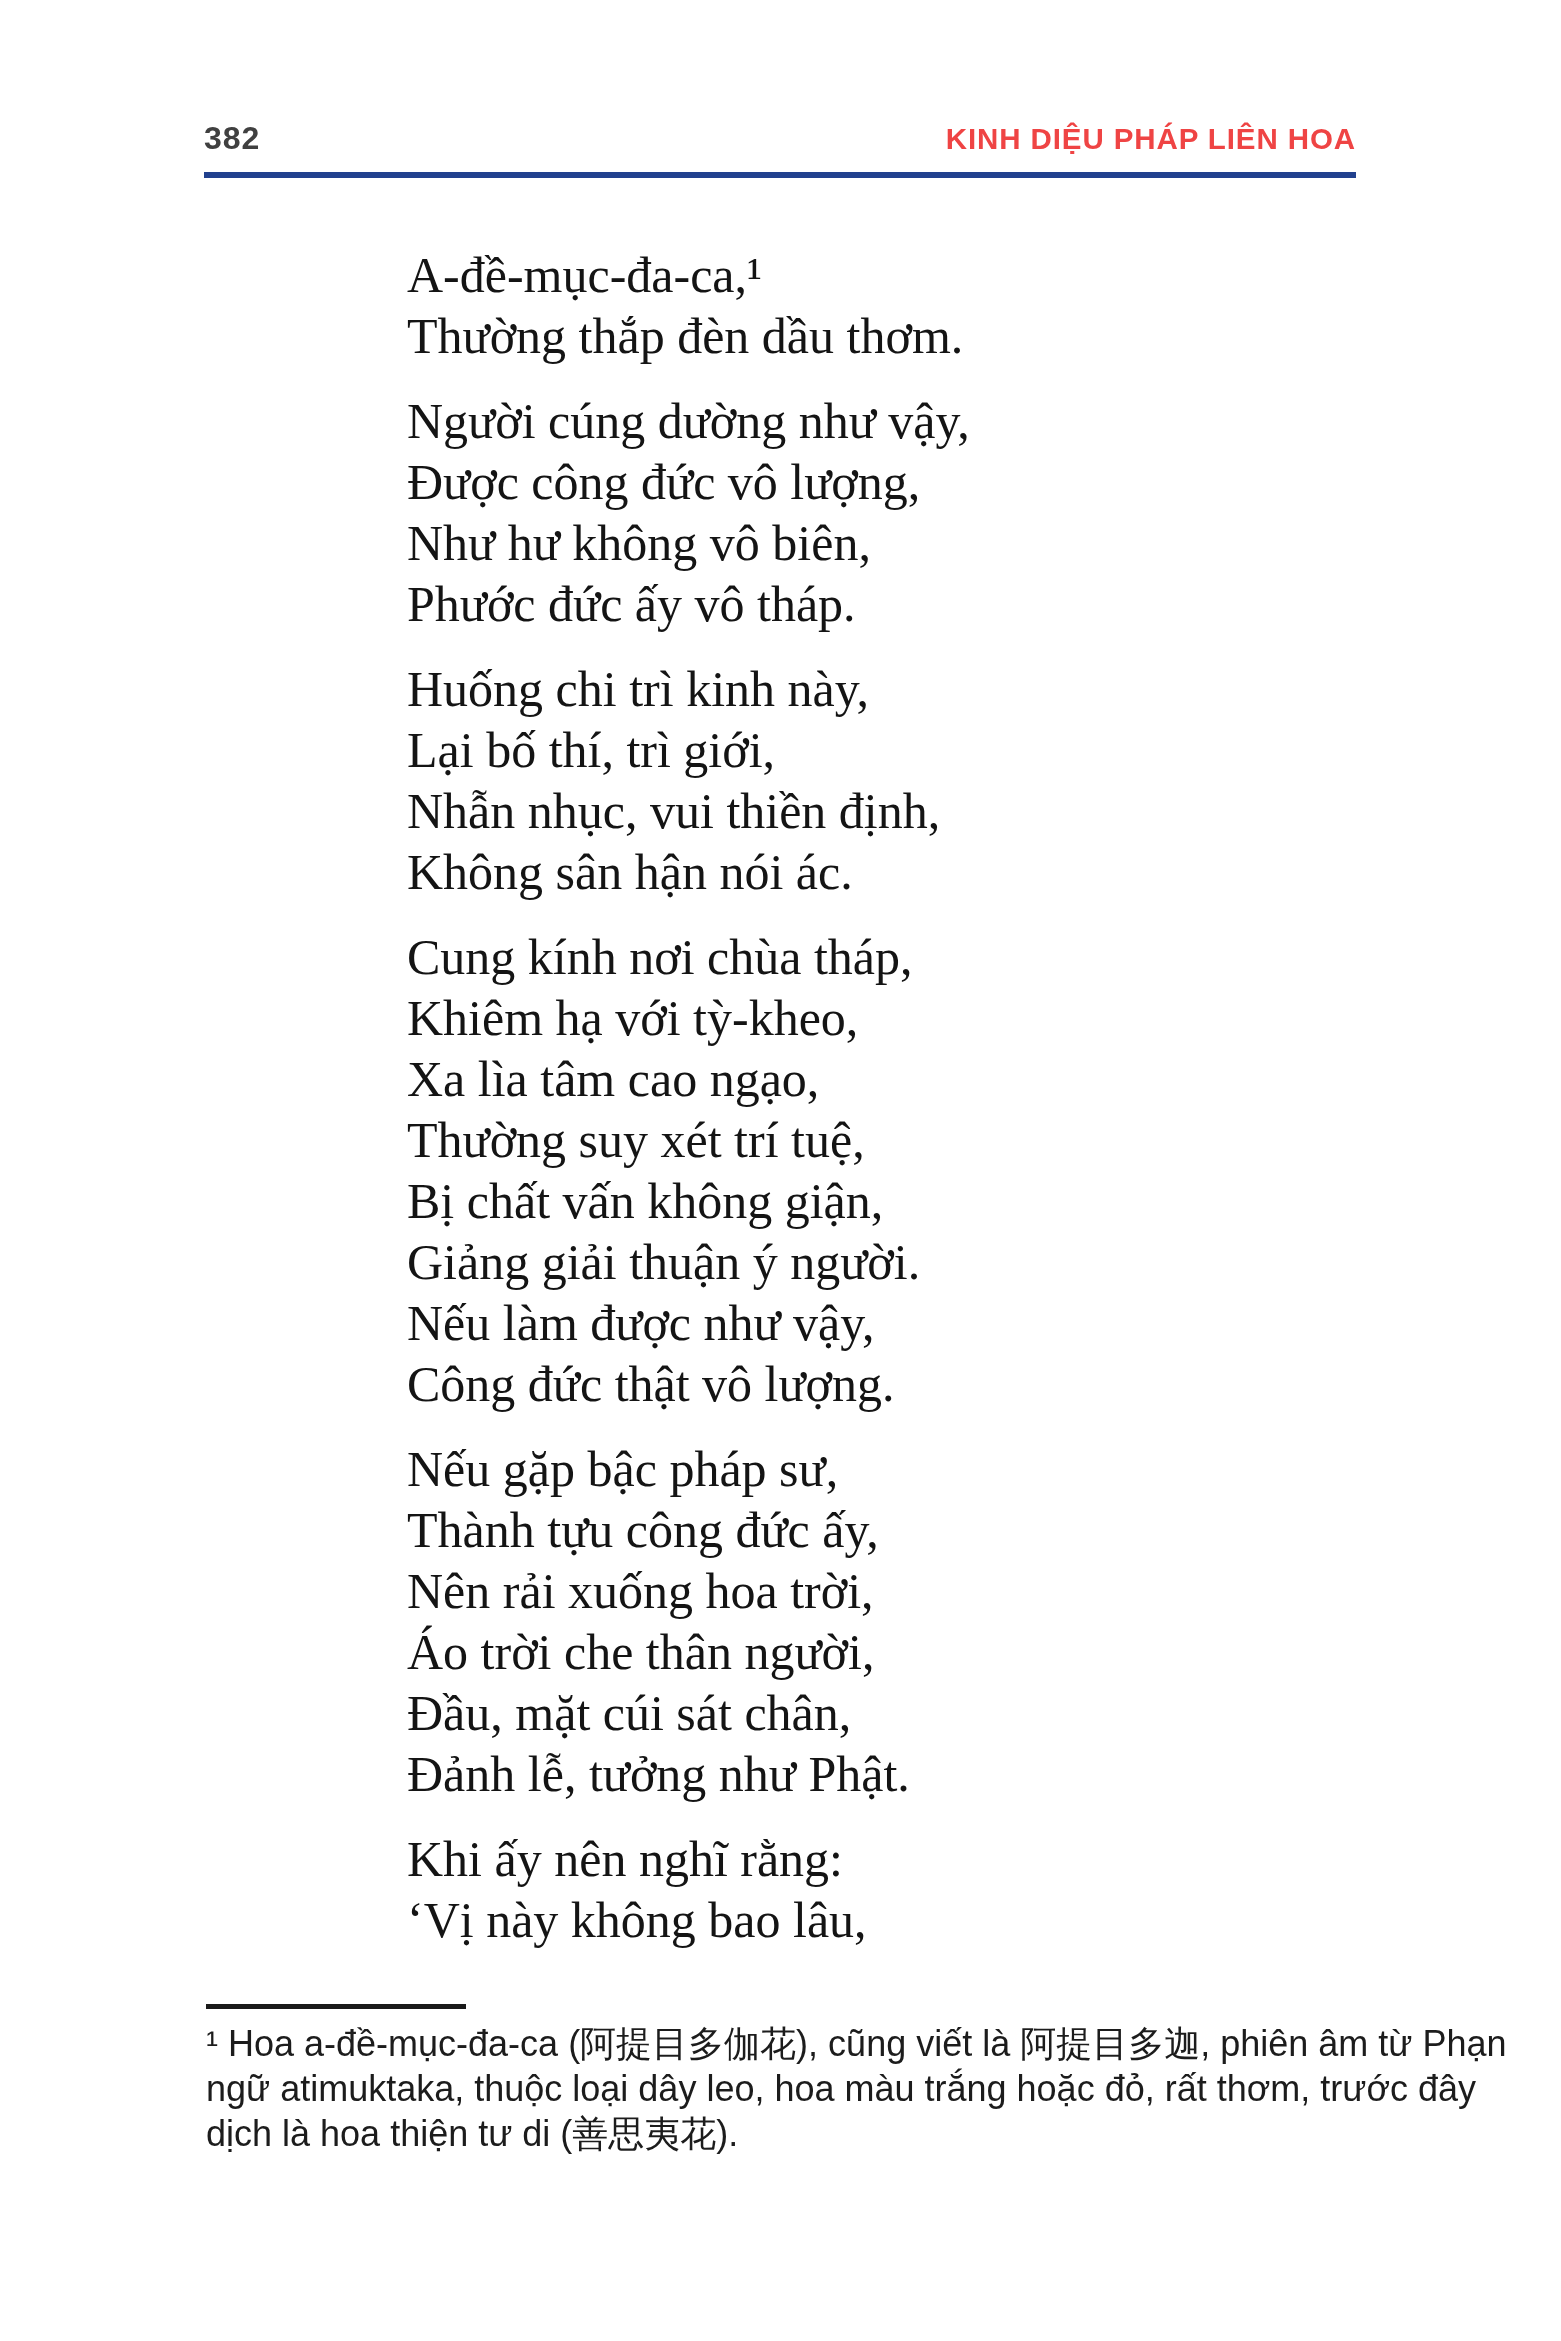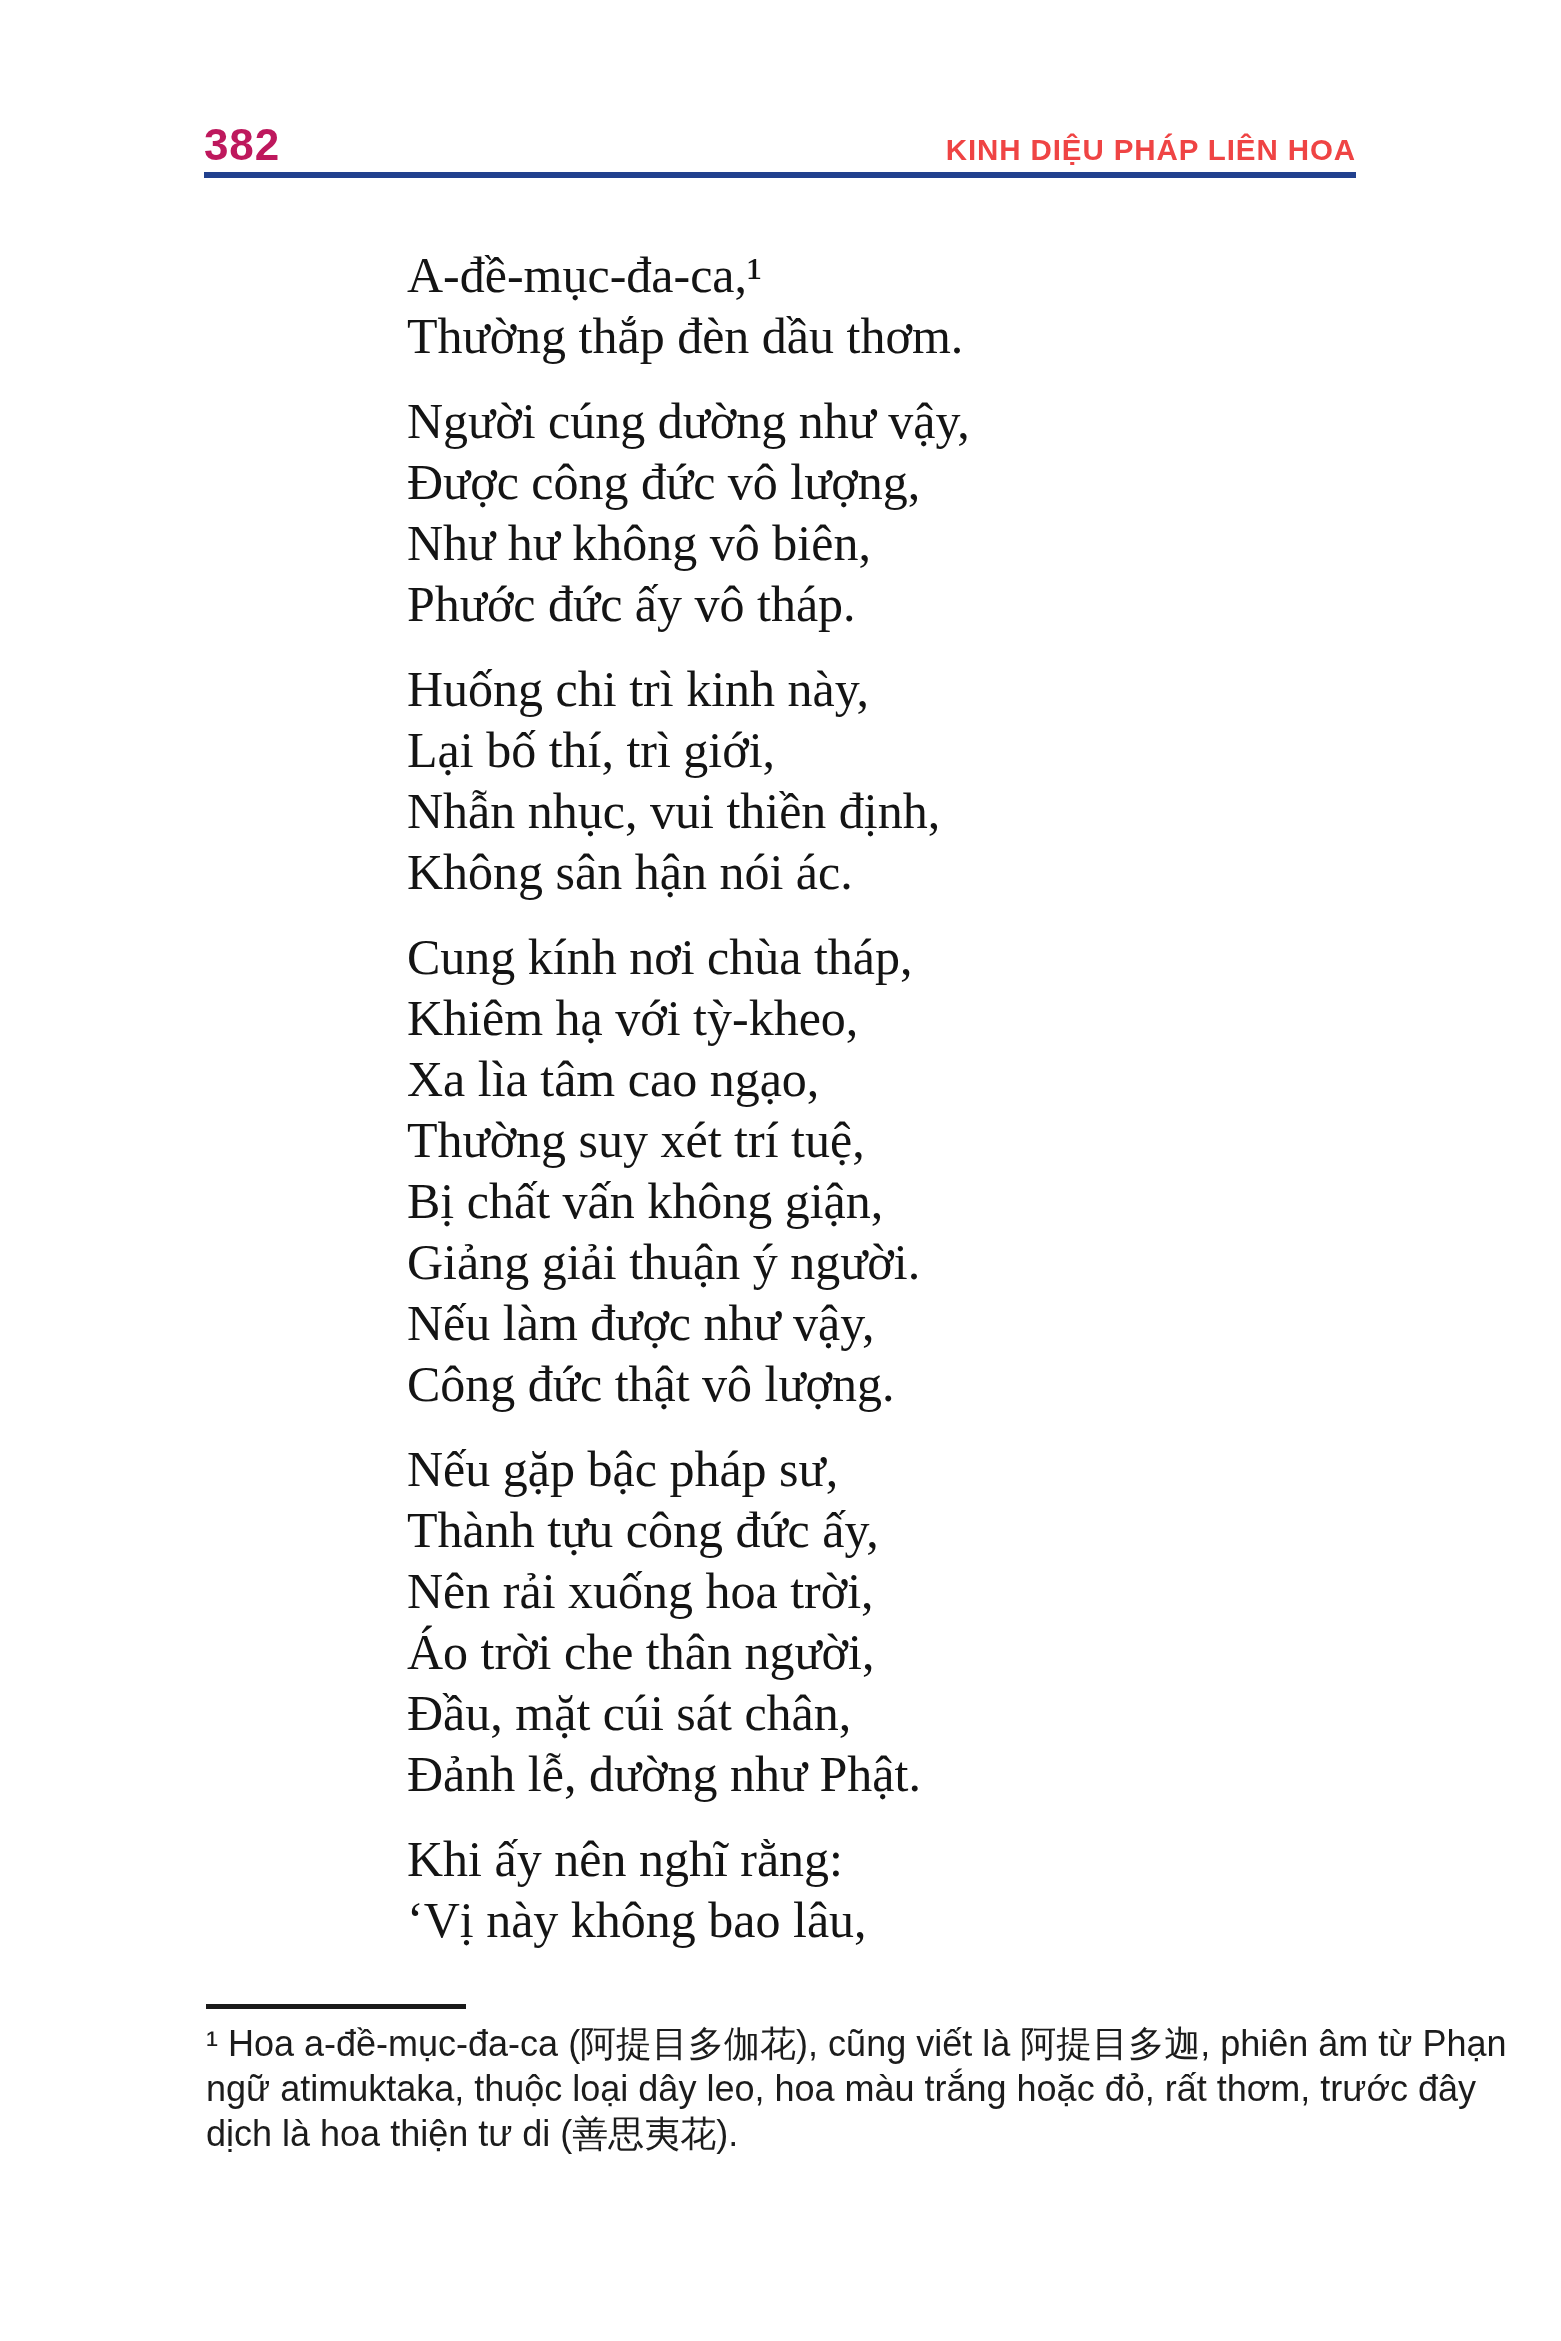--- a/index.html
+++ b/index.html
@@ -22,23 +22,23 @@
     position: absolute;
     left: 204px;
     width: 1152px;
     top: 120px;
     display: flex;
     justify-content: space-between;
     align-items: baseline;
     font-family: "Liberation Sans", "DejaVu Sans", sans-serif;
   }
   .page-number {
-    font-size: 44px;
+    font-size: 32px;
     font-weight: bold;
-    color: #be185d;
+    color: #404040;
     letter-spacing: 0.9px;
   }
   .running-title {
     font-size: 29.5px;
     font-weight: bold;
     letter-spacing: 0.9px;
     color: #9b4a23; 
   }
   .header-rule {
     position: absolute;
@@ -123,21 +123,21 @@
         <div class="verse-line">Giảng giải thuận ý người.</div>
         <div class="verse-line">Nếu làm được như vậy,</div>
         <div class="verse-line">Công đức thật vô lượng.</div>
       </div>
       <div class="stanza">
         <div class="verse-line">Nếu gặp bậc pháp sư,</div>
         <div class="verse-line">Thành tựu công đức ấy,</div>
         <div class="verse-line">Nên rải xuống hoa trời,</div>
         <div class="verse-line">Áo trời che thân người,</div>
         <div class="verse-line">Đầu, mặt cúi sát chân,</div>
-        <div class="verse-line">Đảnh lễ, dường như Phật.</div>
+        <div class="verse-line">Đảnh lễ, tưởng như Phật.</div>
       </div>
       <div class="stanza">
         <div class="verse-line">Khi ấy nên nghĩ rằng:</div>
         <div class="verse-line">‘Vị này không bao lâu,</div>
       </div>
     </main>
 
   <footer class="footnote">
     <div class="footnote-rule" style="background: rgb(26, 26, 26);"></div>
     <div id="footnote-lines">

